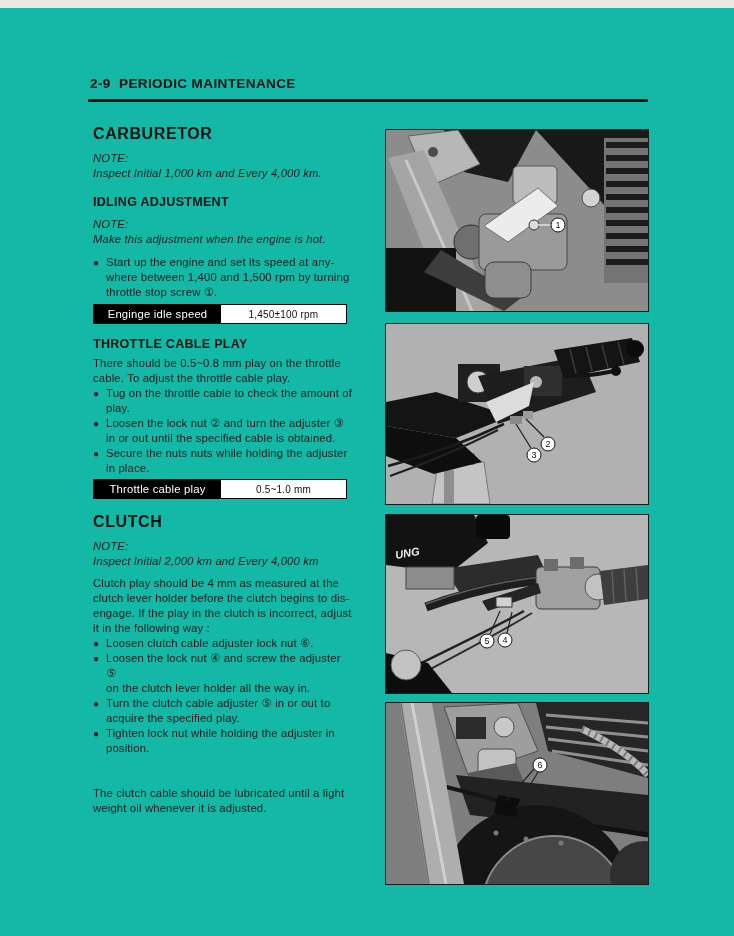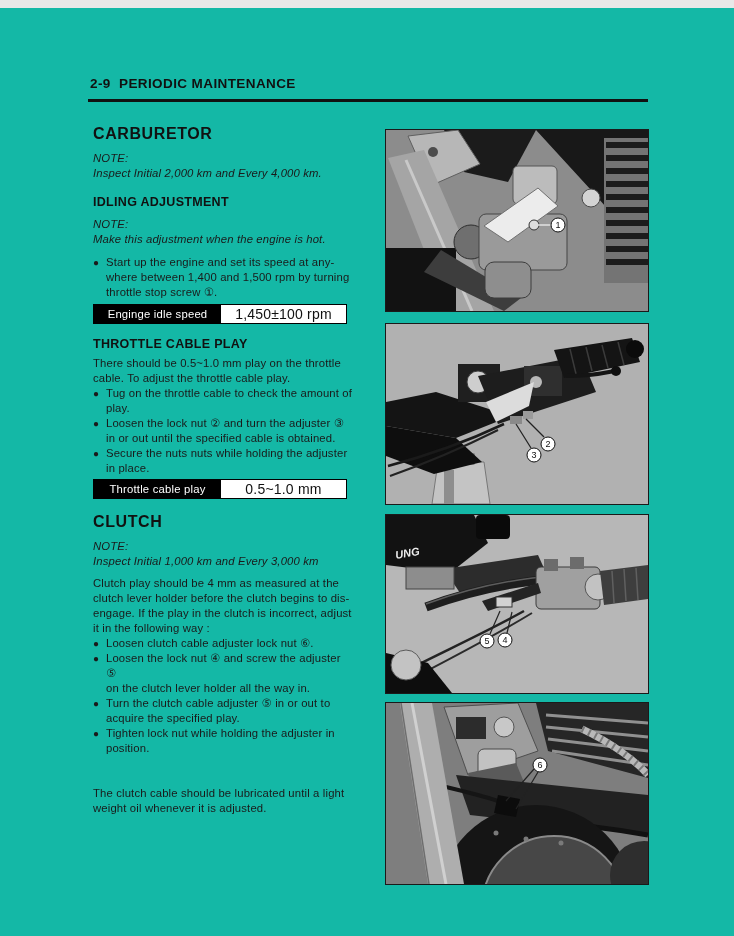--- a/index.html
+++ b/index.html
@@ -35,21 +35,21 @@
     display:flex;width:254px;height:20px;border:1px solid #000;box-sizing:border-box;
     margin:2px 0 0 0;background:#fff;
   }
   .spec-table.t1{margin:4px 0 0 0;}
   .spec-table.t2{margin:3px 0 0 0;}
   .spec-label{
     width:127px;background:#000;color:#fff;display:flex;align-items:center;justify-content:center;
     font-size:11.3px;letter-spacing:.2px;
   }
   .spec-value{
-    flex:1;display:flex;align-items:center;justify-content:center;font-size:14px;letter-spacing:.2px;color:#111;
+    flex:1;display:flex;align-items:center;justify-content:center;font-size:10px;letter-spacing:.2px;color:#111;
   }
   .outro{white-space:pre-line;margin-top:30px;}
 
   
   .photo{position:absolute;left:385px;width:262px;border:1px solid #1a1a1a;box-sizing:content-box;background:#9a9a9a;}
   .photo svg{display:block;}
   .photo.p1{top:121px;height:181px;}
   .photo.p2{top:315px;height:180px;}
   .photo.p3{top:506px;height:178px;}
   .photo.p4{top:694px;height:181px;}
@@ -63,21 +63,21 @@
 
   <div class="hdr-title">2-9  PERIODIC MAINTENANCE</div>
   <div class="hdr-rule"></div>
 
   <div class="col">
 
     <div class="h1">CARBURETOR</div>
 
     <div class="note">
       <div class="note-line">NOTE:</div>
-      <div class="note-line">Inspect Initial 2,000 km and Every 4,000 km.</div>
+      <div class="note-line">Inspect Initial 1,000 km and Every 4,000 km.</div>
     </div>
 
     <div class="h2">IDLING ADJUSTMENT</div>
 
     <div class="note m8">
       <div class="note-line">NOTE:</div>
       <div class="note-line">Make this adjustment when the engine is hot.</div>
     </div>
 
     <div class="bullets">
@@ -89,21 +89,21 @@
       </div>
     </div>
 
     <div class="spec-table t1">
       <div class="spec-label">Enginge idle speed</div>
       <div class="spec-value">1,450±100 rpm</div>
     </div>
 
     <div class="h2 tcp">THROTTLE CABLE PLAY</div>
 
-    <div class="para">There should be 0.5~1.0 mm play on the throttle
+    <div class="para">There should be 0.5~0.8 mm play on the throttle
 cable. To adjust the throttle cable play.</div>
 
     <div class="bullets">
       <div class="bullet">
         <span class="dot"></span>
         <span class="txt">Tug on the throttle cable to check the amount of
 play.</span>
       </div>
       <div class="bullet">
         <span class="dot"></span>
@@ -119,21 +119,21 @@
 
     <div class="spec-table t2">
       <div class="spec-label">Throttle cable play</div>
       <div class="spec-value">0.5~1.0 mm</div>
     </div>
 
     <div class="h1 clutch">CLUTCH</div>
 
     <div class="note m7">
       <div class="note-line">NOTE:</div>
-      <div class="note-line">Inspect Initial 1,000 km and Every 3,000 km</div>
+      <div class="note-line">Inspect Initial 2,000 km and Every 4,000 km</div>
     </div>
 
     <div class="para">Clutch play should be 4 mm as measured at the
 clutch lever holder before the clutch begins to dis-
 engage. If the play in the clutch is incorrect, adjust
 it in the following way :</div>
 
     <div class="bullets">
       <div class="bullet">
         <span class="dot"></span>

